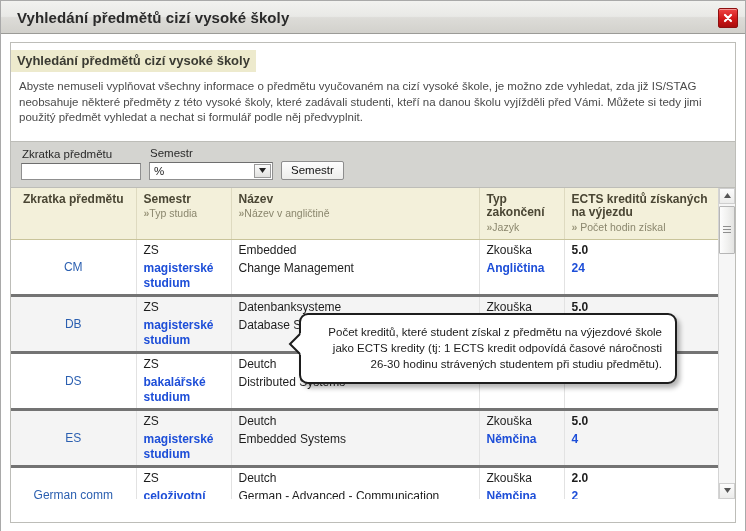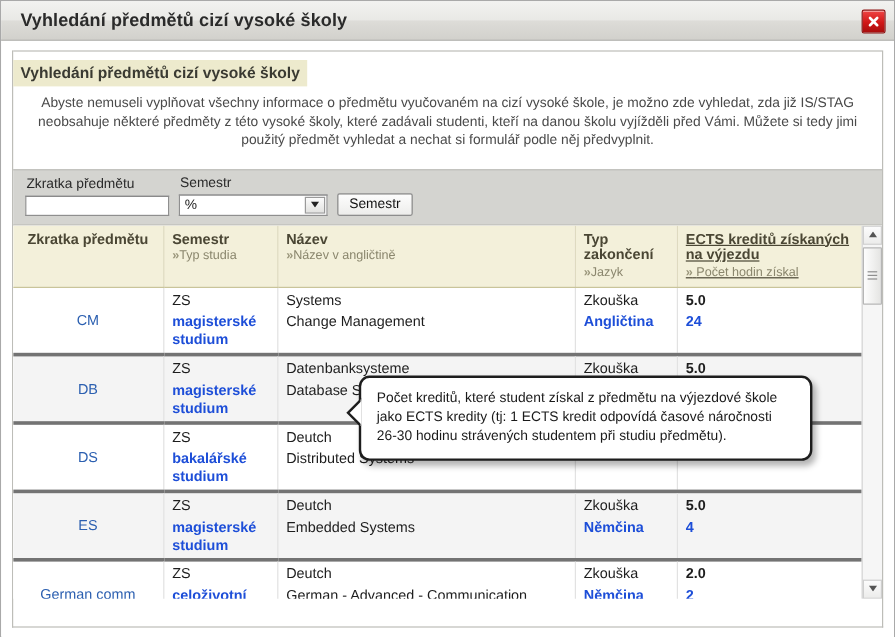--- a/index.html
+++ b/index.html
@@ -46,21 +46,21 @@
   .panel-head{
     border-top:1px solid #bdbdb8;
     padding:7px 0 6px 0;
   }
   h2.section{
     margin:0;font-size:13px;font-weight:bold;color:#3a3a32;
     padding:3px 6px 3px 6px;display:inline-block;
     background:#edeacd;line-height:16px;
   }
   .intro{
-    margin:7px 8px 0 8px;font-size:11.5px;line-height:15.5px;color:#4a4a4a;text-align:center;
+    margin:7px 8px 0 8px;font-size:11.5px;line-height:15.5px;color:#4a4a4a;
   }
   
   .formbar{
     margin-top:9px;
     background:#d4d4d0;
     border-top:1px solid #bdbdb8;border-bottom:1px solid #bdbdb8;
     padding:5px 0 7px 10px;
     height:47px;box-sizing:border-box;
   }
   .fields{display:flex;align-items:flex-end;gap:8px;}
@@ -92,21 +92,21 @@
   
   .tablewrap{position:relative;background:#fff;height:311px;overflow:hidden;}
   table{border-collapse:collapse;width:718px;table-layout:fixed;}
   thead th{
     background:#f3f0da;border-bottom:1px solid #c9c49a;
     border-right:1px solid #dedac0;
     text-align:left;vertical-align:top;padding:5px 6px 5px 7px;
     font-size:12px;font-weight:bold;color:#4a4634;line-height:13.5px;
   }
   thead th.c0{text-align:center;padding-left:0;padding-right:0;}
-  thead th:last-child{border-right:none;text-decoration:underline;}
+  thead th:last-child{border-right:none;}
   th .sub{
     display:block;font-weight:normal;font-size:10.5px;color:#8a866d;
     margin-top:1px;
   }
   th .chev{color:#9b977c;font-weight:bold;}
   tbody td{
     border-right:1px solid #e2e2e2;border-bottom:3px solid #737373;
     vertical-align:top;padding:3px 6px 3px 7px;font-size:12px;color:#1d1d1d;
     line-height:15px;
   }
@@ -137,21 +137,21 @@
     display:flex;align-items:center;justify-content:center;
   }
   .grip{width:8px;}
   .grip i{display:block;height:1px;background:#8e8e8e;margin:2px 0;}
   
   .tooltip{
     position:absolute;left:298px;top:279px;width:378px;
     box-sizing:border-box;
     background:#fff;border:2px solid #1d1d1d;border-radius:9px;
     padding:9px 13px 10px 13px;
-    font-size:11.5px;line-height:16px;color:#1a1a1a;text-align:left;
+    font-size:11.5px;line-height:16px;color:#1a1a1a;text-align:right;
     box-shadow:3px 4px 5px rgba(0,0,0,.30);
     z-index:40;
   }
   .tooltip .tail{
     position:absolute;left:-13px;top:16px;width:13px;height:24px;overflow:hidden;
   }
   .tooltip .tail svg{display:block;}
 </style>
 </head>
 <body>
@@ -229,21 +229,21 @@
             </tr>
           </thead>
           <tbody id="tbody">
               <tr>
                 <td class="c0"><a>CM</a></td>
                 <td>
                   <span class="m1">ZS</span>
                   <span class="m2 muted">magisterské studium</span>
                 </td>
                 <td>
-                  <span class="m1">Systems</span>
+                  <span class="m1">Embedded</span>
                   <span class="m2">Change Management</span>
                 </td>
                 <td>
                   <span class="m1">Zkouška</span>
                   <span class="m2 muted">Angličtina</span>
                 </td>
                 <td>
                   <span class="m1 b">5.0</span>
                   <span class="m2 muted">24</span>
                 </td>

